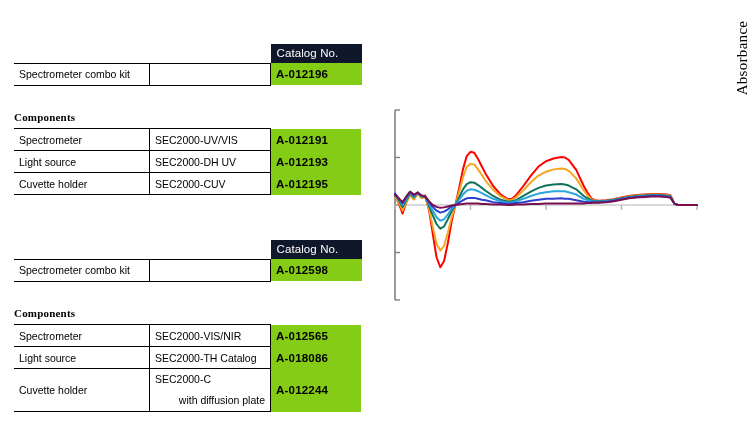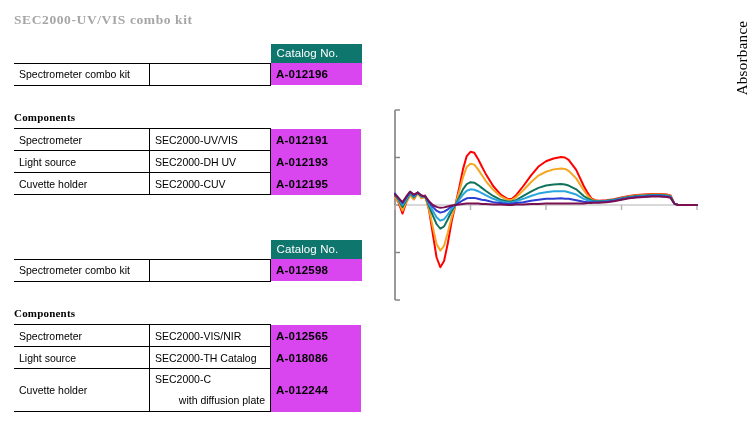--- a/index.html
+++ b/index.html
@@ -51,36 +51,36 @@
     font-weight:normal;
     text-align:left;
     border:0;
   }
   .c1{width:125px;}
   .c2{width:110px;}
   .c3{width:80px;}
 
   .hdr-blank{border:0 !important;background:transparent;}
   .hdr-cat{
-    background:#0f766e;
+    background:#0f172a;
     color:#ffffff;
     font-weight:bold;
     font-size:11.5px;
     height:19px;
     line-height:19px;
     padding-left:6px !important;
     letter-spacing:.1px;
   }
   tr.datarow td{
     border-top:1.3px solid #000;
     border-bottom:1.3px solid #000;
     height:21px;
   }
   tr.datarow td.c3{
-    background:#d946ef;
+    background:#84cc16;
     font-weight:bold;
     font-size:11.5px;
     letter-spacing:.2px;
     border-top:0;
     border-bottom:0;
   }
   tr.datarow td.c1, tr.datarow td.c2{
     border-right:1.3px solid #000;
     margin-left:17px;
   }
@@ -111,21 +111,20 @@
   }
   svg{display:block;}
 </style>
 </head>
 <body>
 
 <div class="page">
 
   <div class="left">
 
-    <div class="kit-title" id="kit1-title">SEC2000-UV/VIS combo kit</div>
 
     <table class="kit" id="t-kit1">
       <tbody>
           <tr>
         <th class="c1 hdr-blank"></th>
         <th class="c2 hdr-blank"></th>
         <th class="c3 hdr-cat">Catalog No.</th>
       </tr>
       <tr class="datarow">
         <td class="c1">Spectrometer combo kit</td>

